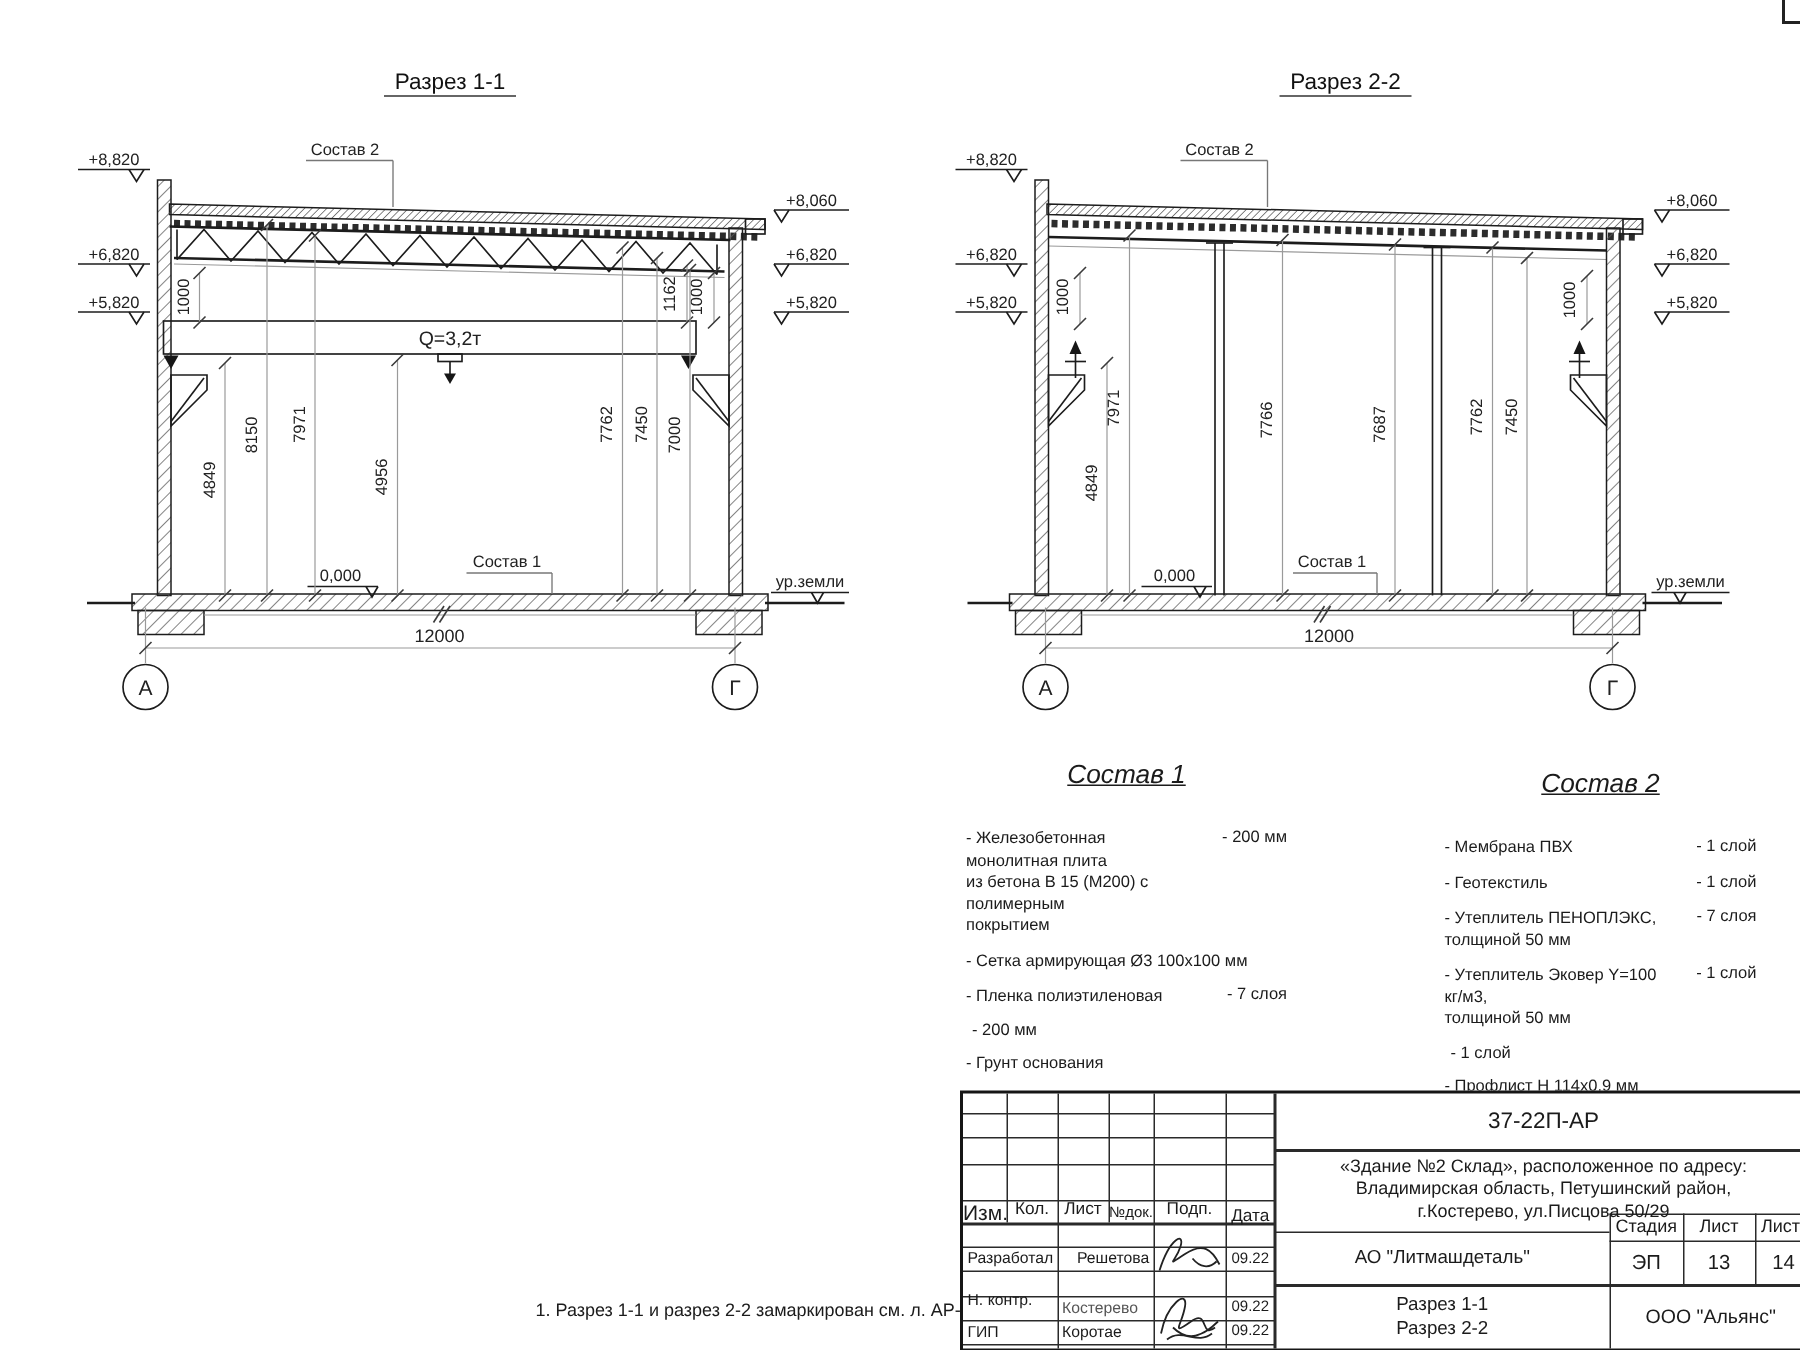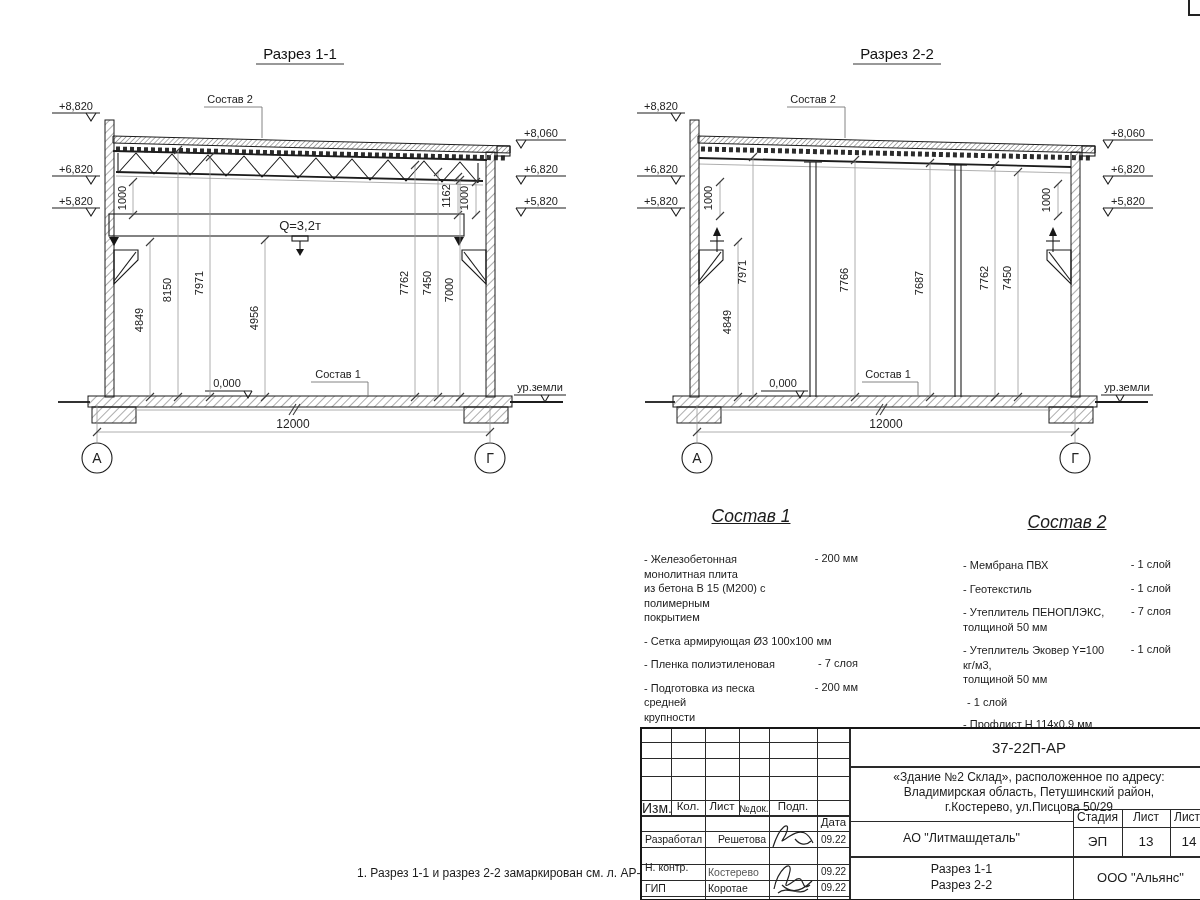--- a/index.html
+++ b/index.html
@@ -344,22 +344,20 @@
   </div>
   <div class="sx-item">
     <div class="sx-text">- Сетка армирующая Ø3 100х100 мм</div>
     <div class="sx-val"></div>
   </div>
   <div class="sx-item">
     <div class="sx-text">- Пленка полиэтиленовая</div>
     <div class="sx-val">- 7 слоя</div>
   </div>
   <div class="sx-item">
-    <div class="sx-text">- Подготовка из песка средней
-  крупности</div>
     <div class="sx-val">- 200 мм</div>
   </div>
   <div class="sx-item">
     <div class="sx-text">- Грунт основания</div>
     <div class="sx-val"></div>
   </div>
 </div>
 
 <div class="sx" style="left:963px;top:512px;width:208px">
   <div class="sx-title">Состав 2</div>
@@ -429,21 +427,21 @@
   <div class="cell c-center" style="left:208px;top:4px;width:358px;height:30px;line-height:30px;font-size:15px">37-22П-АР</div>
   <div class="cell c-center" style="left:208px;top:41px;width:358px;height:15px;font-size:12px">«Здание №2 Склад», расположенное по адресу:</div>
   <div class="cell c-center" style="left:208px;top:56px;width:358px;height:15px;font-size:12px">Владимирская область, Петушинский район,</div>
   <div class="cell c-center" style="left:208px;top:71px;width:358px;height:15px;font-size:12px">г.Костерево, ул.Писцова 50/29</div>
 
   <div class="cell c-center" style="left:0;top:71px;width:29px;height:28px;font-size:14px">Изм.</div>
   <div class="cell c-center" style="left:29px;top:71px;width:34px;height:15px;font-size:11.5px">Кол.</div>
   <div class="cell c-center" style="left:63px;top:71px;width:34px;height:15px;font-size:11.5px">Лист</div>
   <div class="cell c-center" style="left:97px;top:74px;width:30px;height:13px;font-size:10px">№док.</div>
   <div class="cell c-center" style="left:127px;top:71px;width:48px;height:15px;font-size:11.5px">Подп.</div>
-  <div class="cell c-center" style="left:175px;top:87px;width:33px;height:15px;font-size:11.5px">Дата</div>
+  <div class="cell c-center" style="left:175px;top:76px;width:33px;height:15px;font-size:11.5px">Дата</div>
 
   <div class="cell" style="left:3px;top:104px;width:60px;font-size:10.5px">Разработал</div>
   <div class="cell" style="left:76px;top:104px;width:60px;font-size:10.5px">Решетова</div>
   <div class="cell c-center" style="left:175px;top:105px;width:33px;font-size:10px">09.22</div>
 
   <div class="cell" style="left:3px;top:132px;width:60px;font-size:10.5px">Н. контр.</div>
   <div class="cell" style="left:66px;top:137px;width:60px;font-size:10.5px;color:#555">Костерево</div>
   <div class="cell c-center" style="left:175px;top:137px;width:33px;font-size:10px">09.22</div>
 
   <div class="cell" style="left:3px;top:153px;width:60px;font-size:10.5px">ГИП</div>

